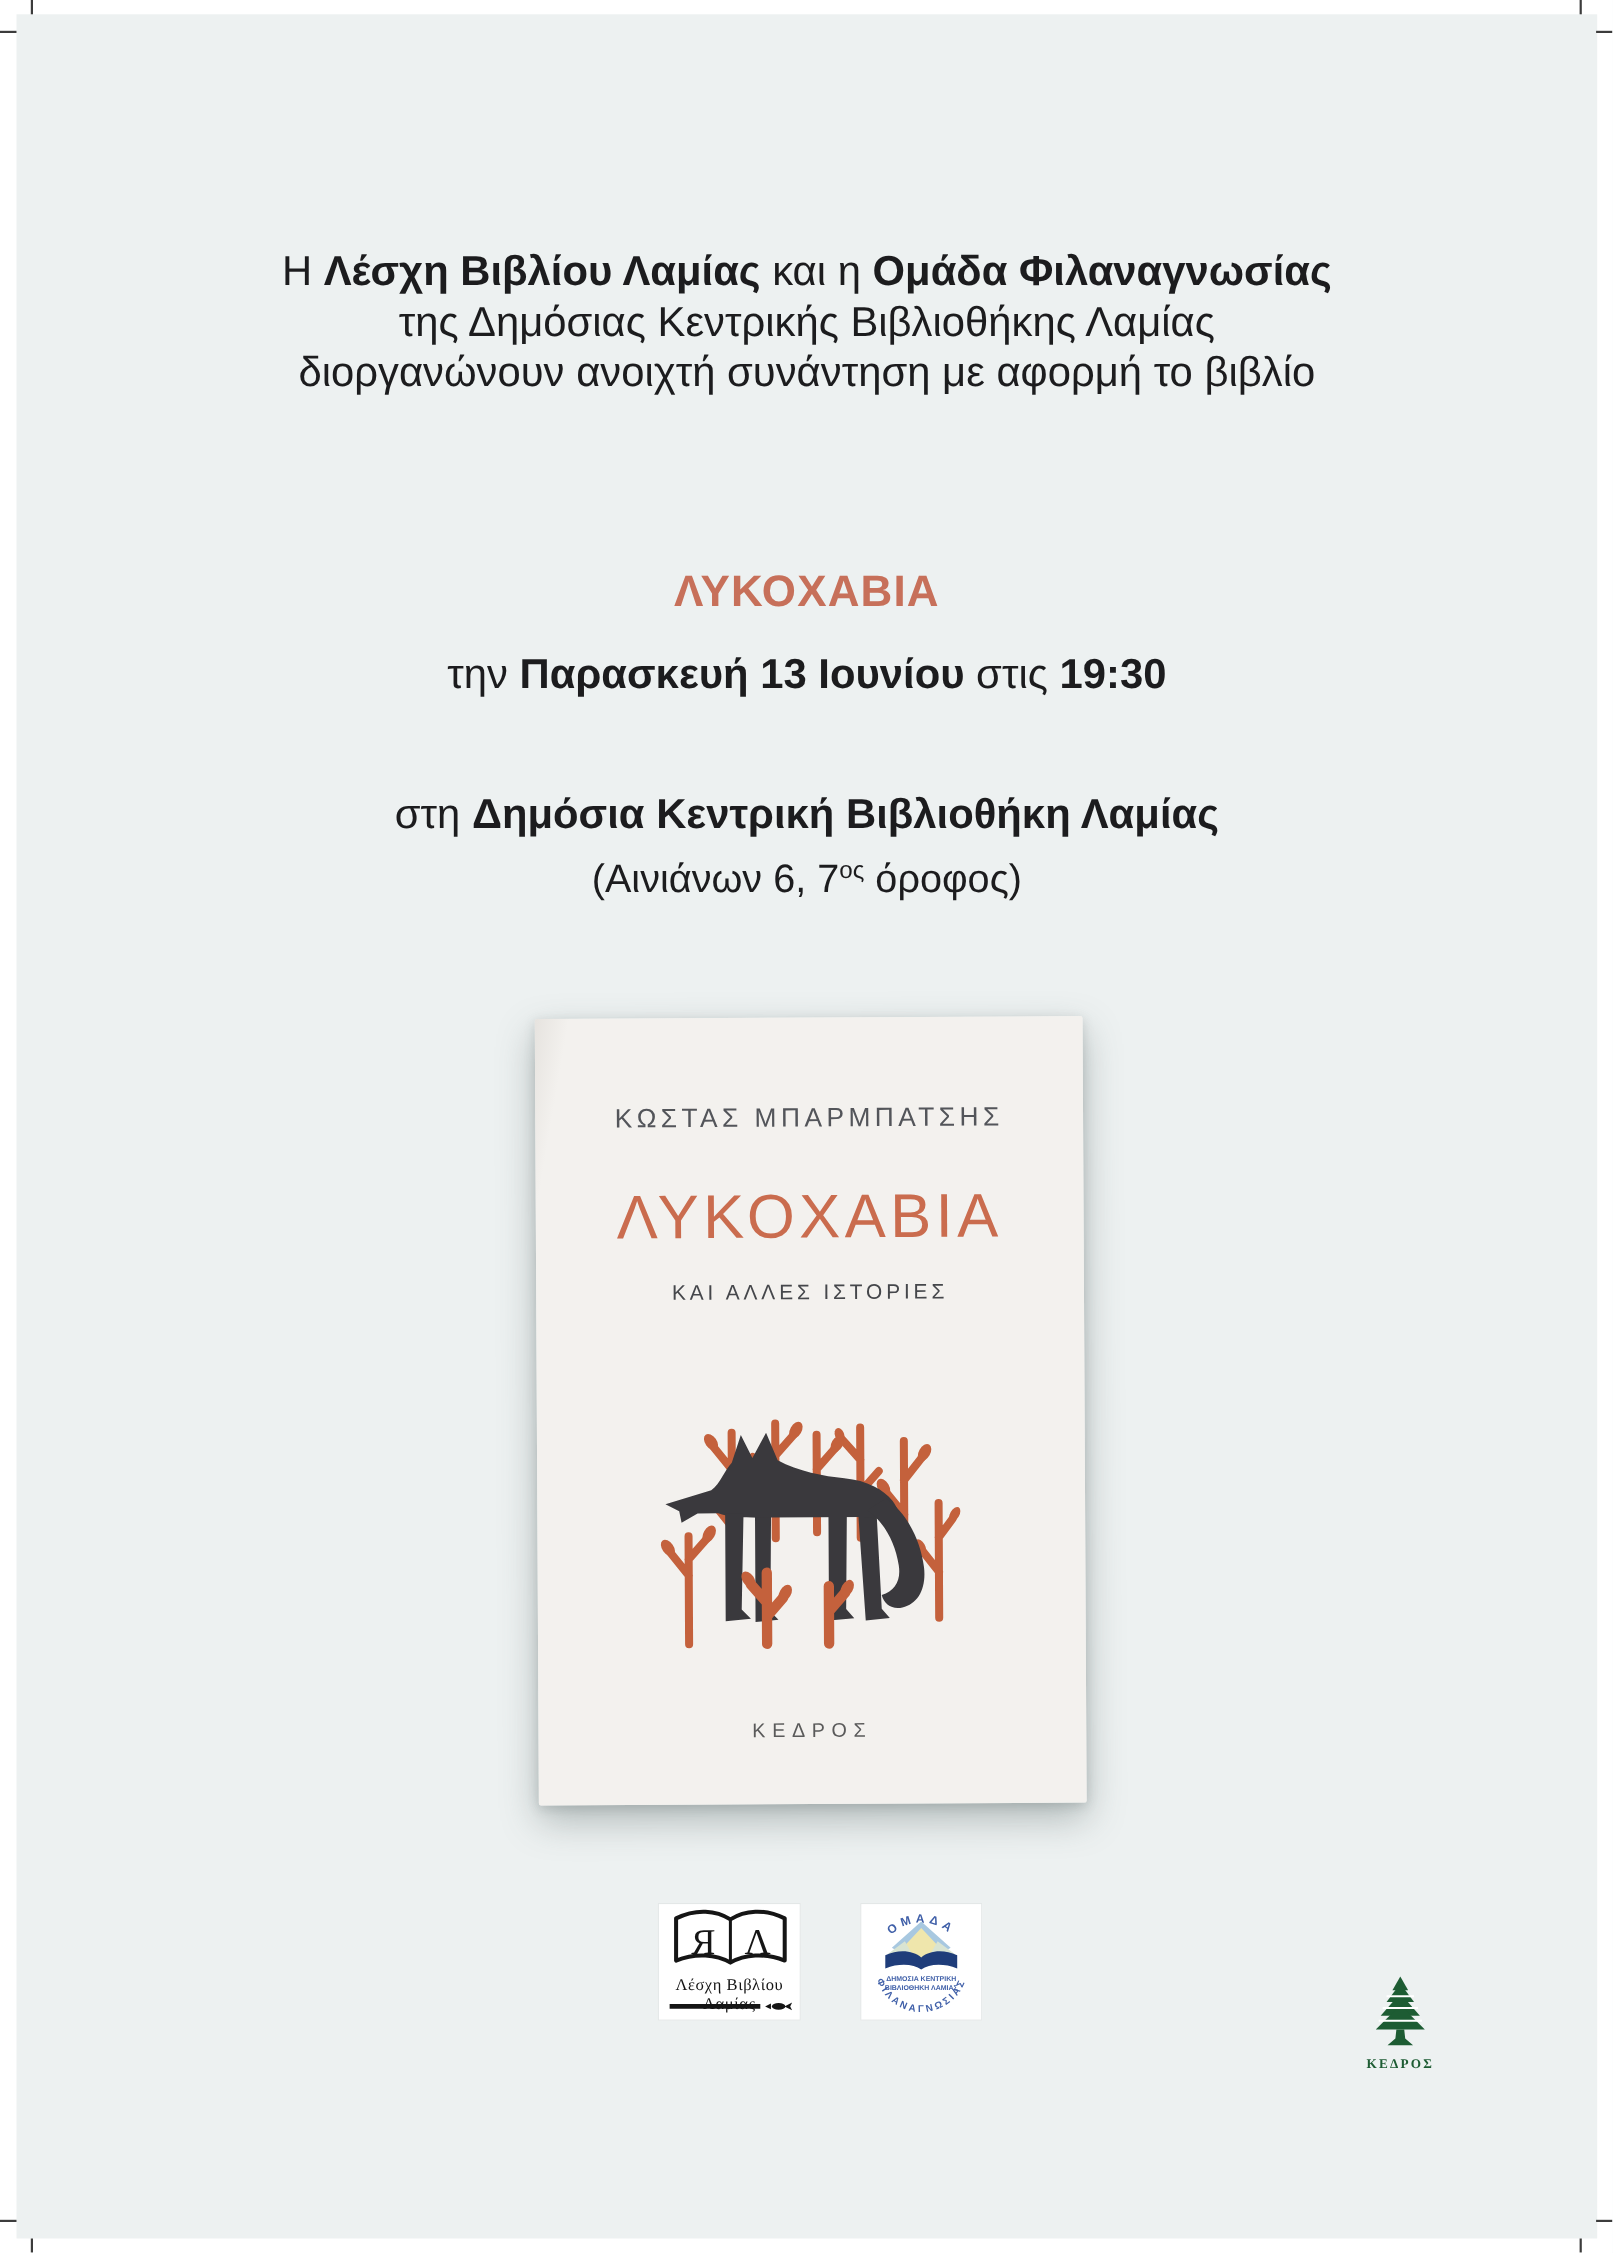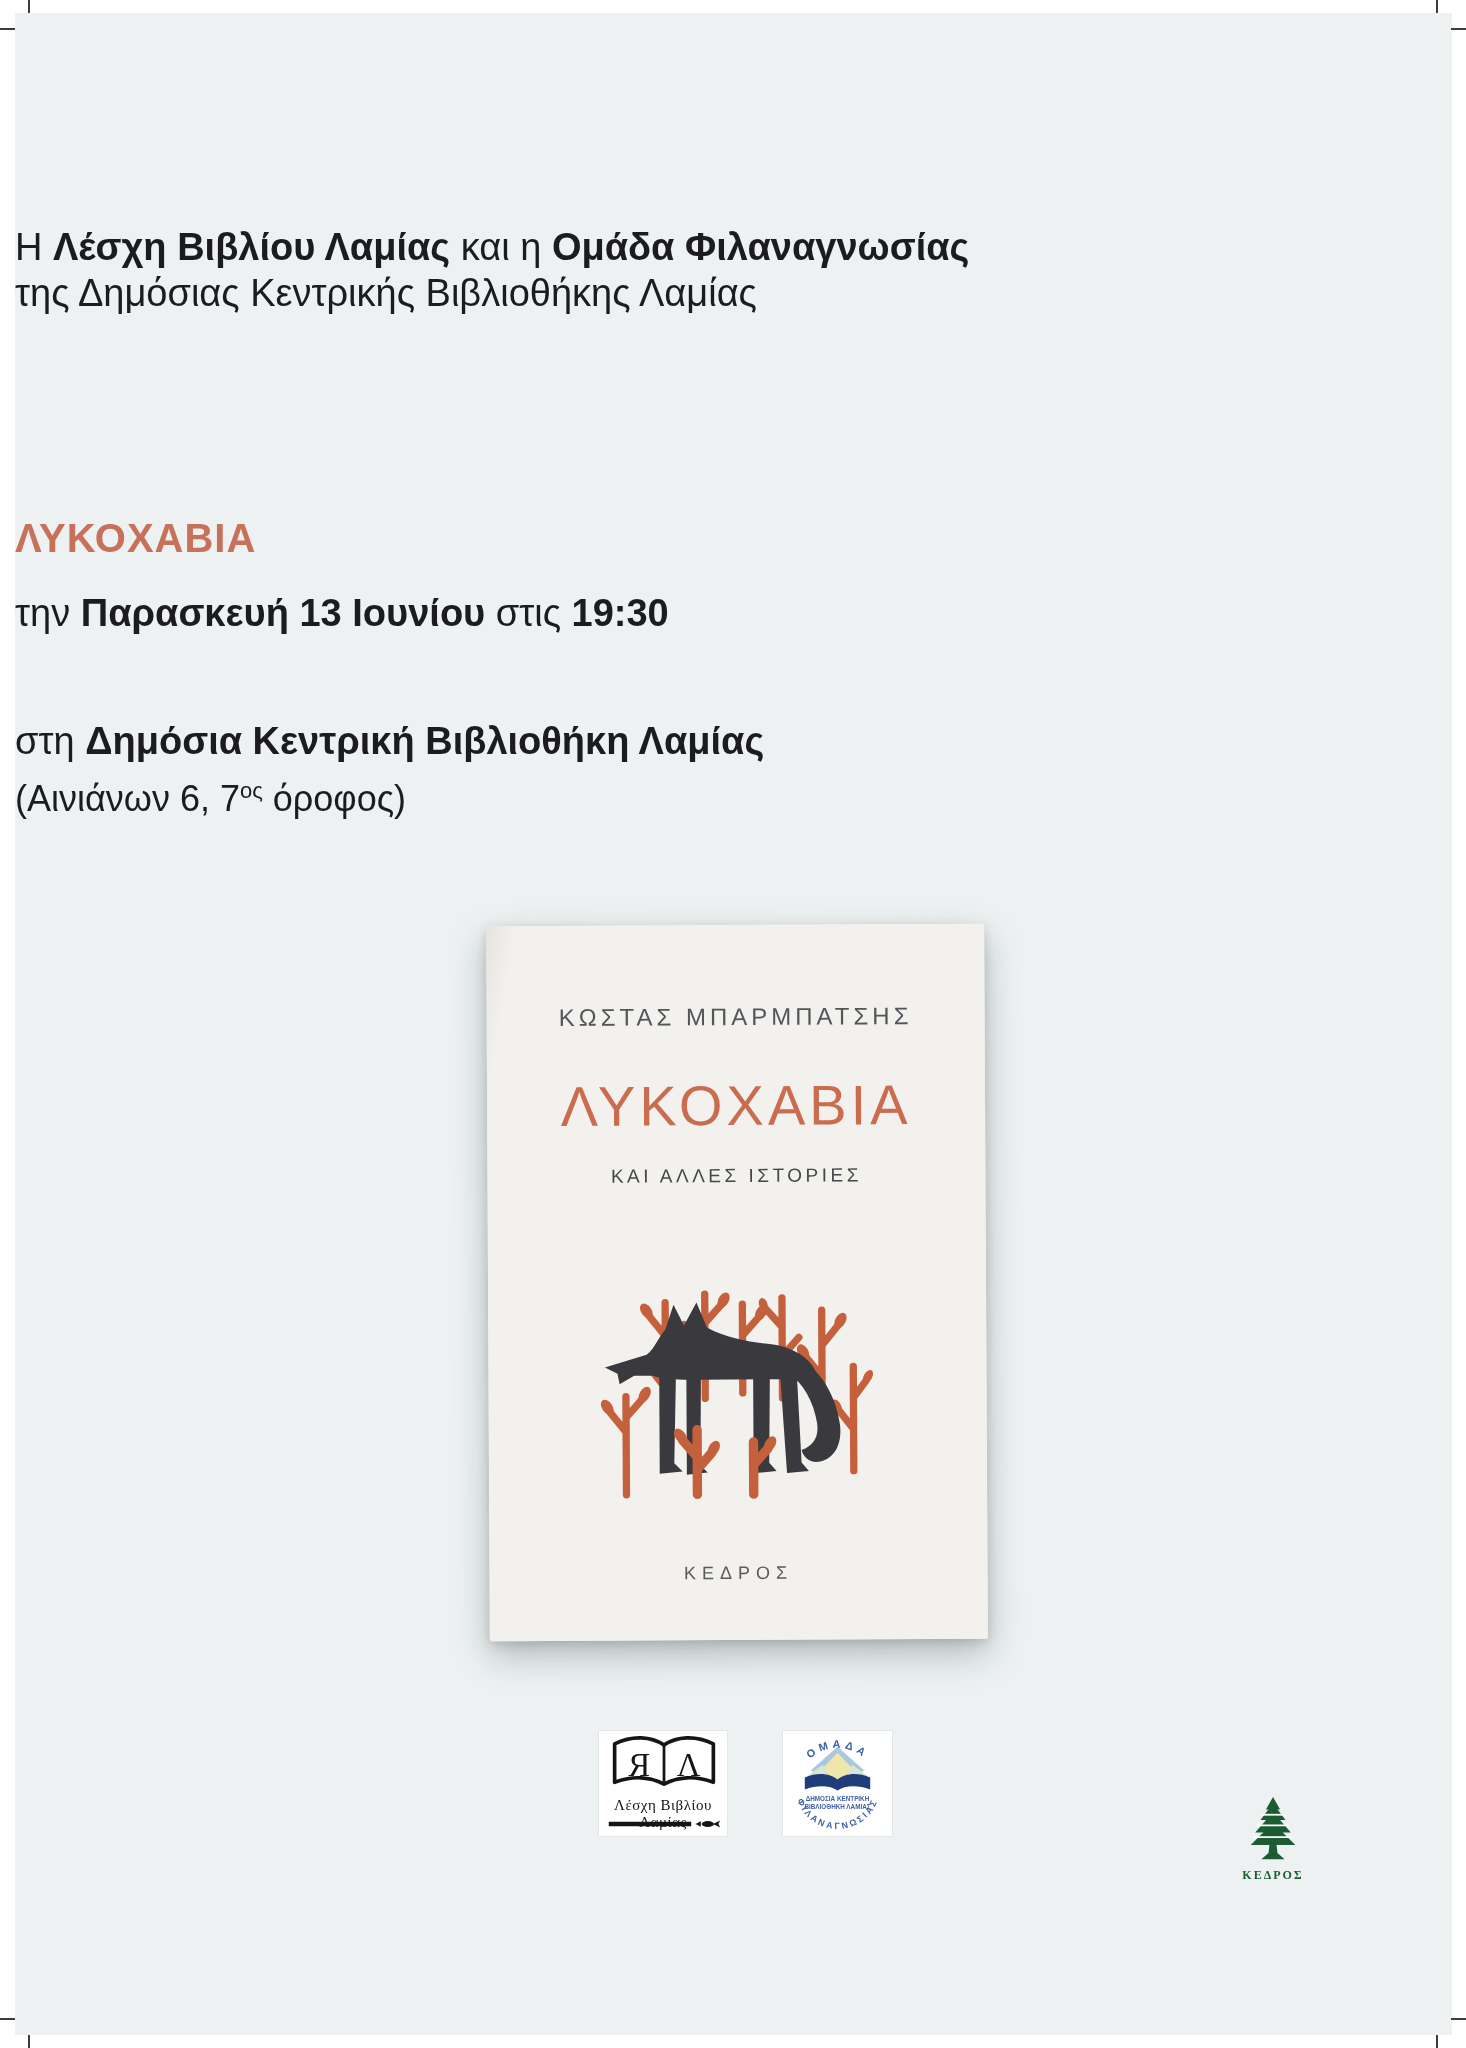--- a/index.html
+++ b/index.html
@@ -2,21 +2,21 @@
 <html><head>
 <meta charset="utf-8">
 <style>
   html,body{margin:0;padding:0;background:#ffffff;}
   .page{position:relative;width:1466px;height:2048px;background:#ffffff;overflow:hidden;
         font-family:"Liberation Sans","DejaVu Sans",sans-serif;}
   .poster-bg{position:absolute;left:15px;top:13px;width:1437px;height:2022px;background:#edf1f1;}
   .crop{position:absolute;background:#3c3c3c;}
 
   
-  .ptext{position:absolute;left:15px;width:1437px;text-align:left;color:#1c1c1e;
+  .ptext{position:absolute;left:15px;width:1437px;text-align:center;color:#1c1c1e;
          font-size:38px;line-height:46px;white-space:nowrap;}
   .ptext b{font-weight:bold;}
   .event-title{color:#c7705a;font-weight:bold;font-size:40px;letter-spacing:1px;}
   .addr{font-size:36px;}
   .addr sup{font-size:22px;}
 
   
   .cover{position:absolute;left:488px;top:925px;width:498px;height:715px;
          background:linear-gradient(100deg,#e6e3df 0%,#f3f1ee 5%,#f3f1ee 100%);
          box-shadow:0 14px 34px rgba(80,95,95,.38),0 3px 10px rgba(80,95,95,.22);
@@ -50,20 +50,21 @@
   <div class="crop" style="left:28px;top:0;width:2px;height:13px"></div>
   <div class="crop" style="left:1451px;top:28px;width:15px;height:2px"></div>
   <div class="crop" style="left:1436px;top:0;width:2px;height:13px"></div>
   <div class="crop" style="left:0;top:2018px;width:15px;height:2px"></div>
   <div class="crop" style="left:28px;top:2035px;width:2px;height:13px"></div>
   <div class="crop" style="left:1451px;top:2018px;width:15px;height:2px"></div>
   <div class="crop" style="left:1436px;top:2035px;width:2px;height:13px"></div>
 
   <div class="ptext" style="top:224px"><span>Η </span><b>Λέσχη Βιβλίου Λαμίας</b><span> και η </span><b>Ομάδα Φιλαναγνωσίας</b></div>
   <div class="ptext" style="top:270px;font-weight:normal">της Δημόσιας Κεντρικής Βιβλιοθήκης Λαμίας</div>
+  <div class="ptext" style="top:316px">διοργανώνουν ανοιχτή συνάντηση με αφορμή το βιβλίο</div>
 
 
   <div class="ptext event-title" style="top:515px">ΛΥΚΟΧΑΒΙΑ</div>
 
   <div class="ptext" style="top:590px"><span>την </span><b>Παρασκευή 13 Ιουνίου</b><span> στις </span><b>19:30</b></div>
 
   <div class="ptext" style="top:718px"><span>στη </span><b>Δημόσια Κεντρική Βιβλιοθήκη Λαμίας</b></div>
   <div class="ptext addr" style="top:768px"><span>(Αινιάνων 6, 7</span><sup>ος</sup><span> όροφος)</span></div>
 
   <div class="cover">

